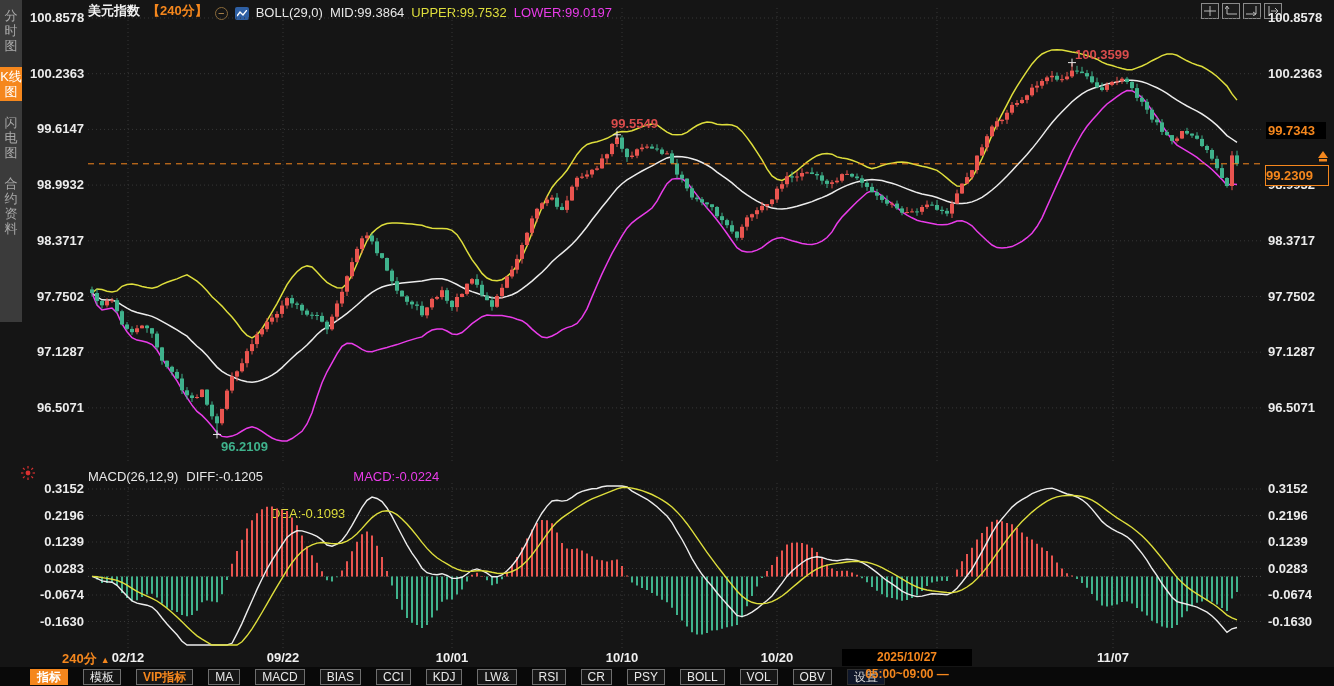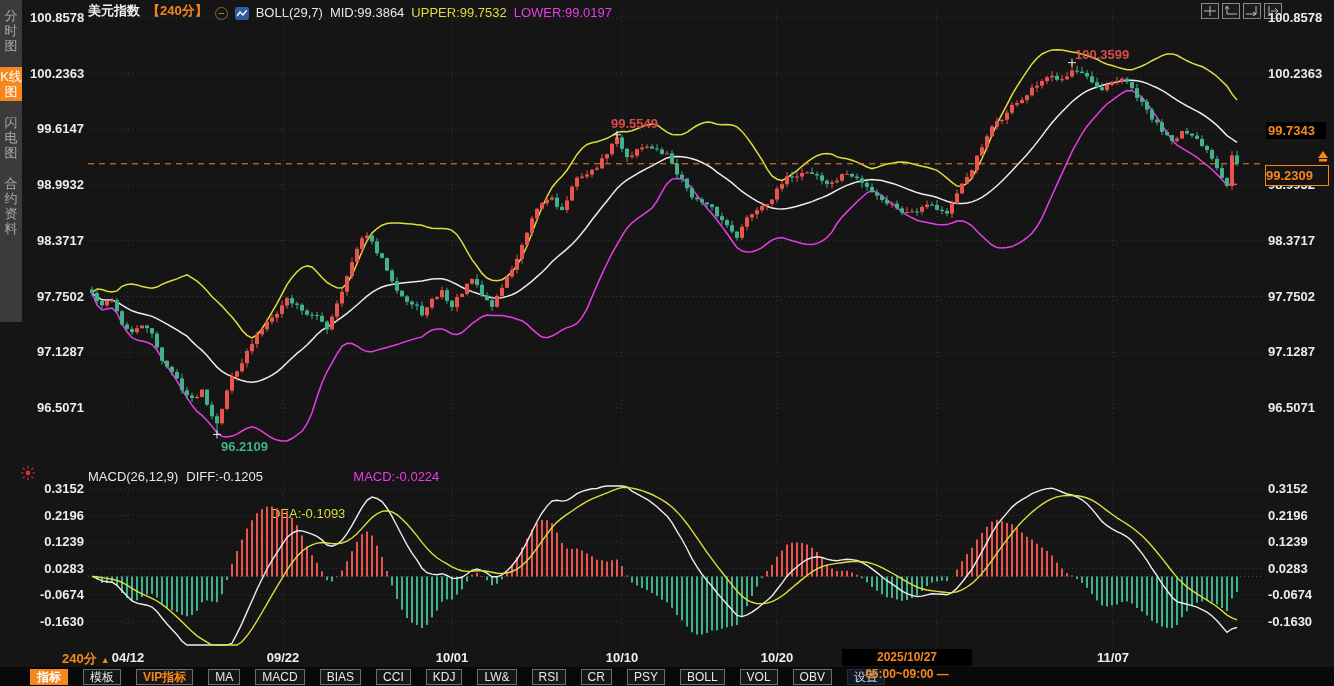--- a/index.html
+++ b/index.html
@@ -76,21 +76,21 @@
 
   <div id="titlebar">
     <span class="t-symbol">美元指数</span>
     <span class="t-period">【240分】</span>
     <span class="circle-minus">−</span>
     <span class="mini-chart-ic">
       <svg width="10" height="8" viewBox="0 0 10 8">
           <polyline points="0,6 3,2 6,5 10,0" fill="none" stroke="#fff" stroke-width="1.4"></polyline>
         </svg>
     </span>
-    <span>BOLL(29,7)</span>
+    <span>BOLL(29,0)</span>
     <span>MID:99.3864</span>
     <span class="t-upper">UPPER:99.7532</span>
     <span class="t-lower">LOWER:99.0197</span>
   </div>
 
   <div id="topright">
     <div class="tr-box">
       <svg width="12" height="10" viewBox="0 0 12 10" stroke="#b8b8b8" stroke-width="1">
           <line x1="6" y1="0" x2="6" y2="10"></line>
           <line x1="0" y1="5" x2="12" y2="5"></line>
@@ -937,19 +937,19 @@
     <div class="axlabel left" style="top: 507.5px;">0.2196</div>
     <div class="axlabel right" style="top: 507.5px;">0.2196</div>
     <div class="axlabel left" style="top: 534px;">0.1239</div>
     <div class="axlabel right" style="top: 534px;">0.1239</div>
     <div class="axlabel left" style="top: 560.5px;">0.0283</div>
     <div class="axlabel right" style="top: 560.5px;">0.0283</div>
     <div class="axlabel left" style="top: 587px;">-0.0674</div>
     <div class="axlabel right" style="top: 587px;">-0.0674</div>
     <div class="axlabel left" style="top: 613.5px;">-0.1630</div>
     <div class="axlabel right" style="top: 613.5px;">-0.1630</div>
-    <div class="xdate" style="left: 104px;">04/12</div>
+    <div class="xdate" style="left: 104px;">02/12</div>
     <div class="xdate" style="left: 259px;">09/22</div>
     <div class="xdate" style="left: 428px;">10/01</div>
     <div class="xdate" style="left: 598px;">10/10</div>
     <div class="xdate" style="left: 753px;">10/20</div>
     <div class="xdate" style="left: 1089px;">11/07</div>
   </div>
 
 </body></html>

